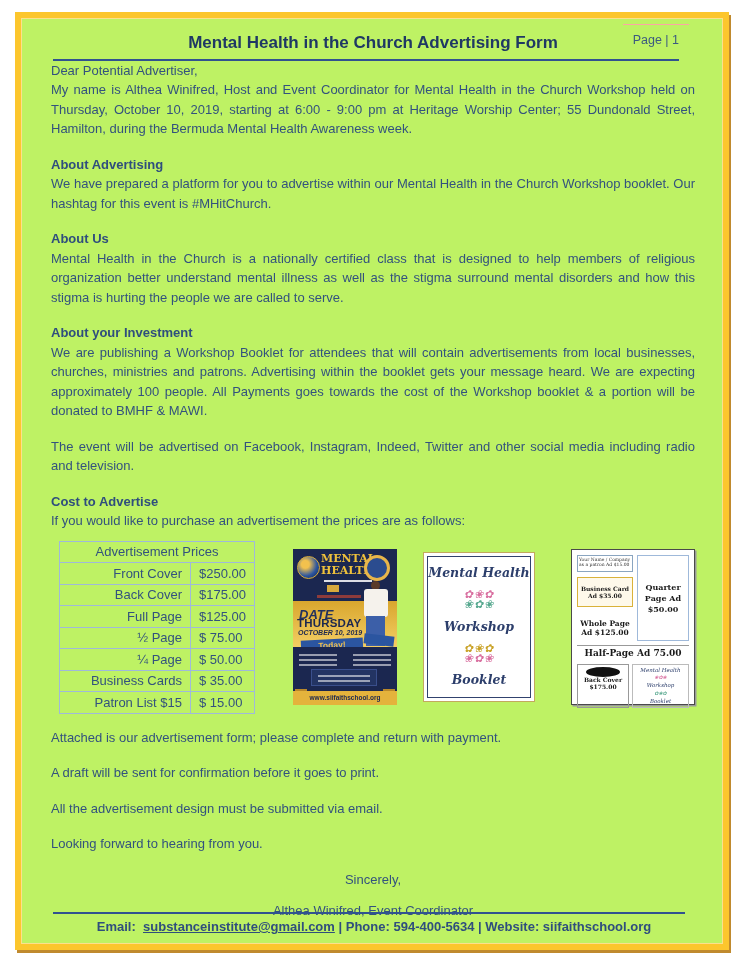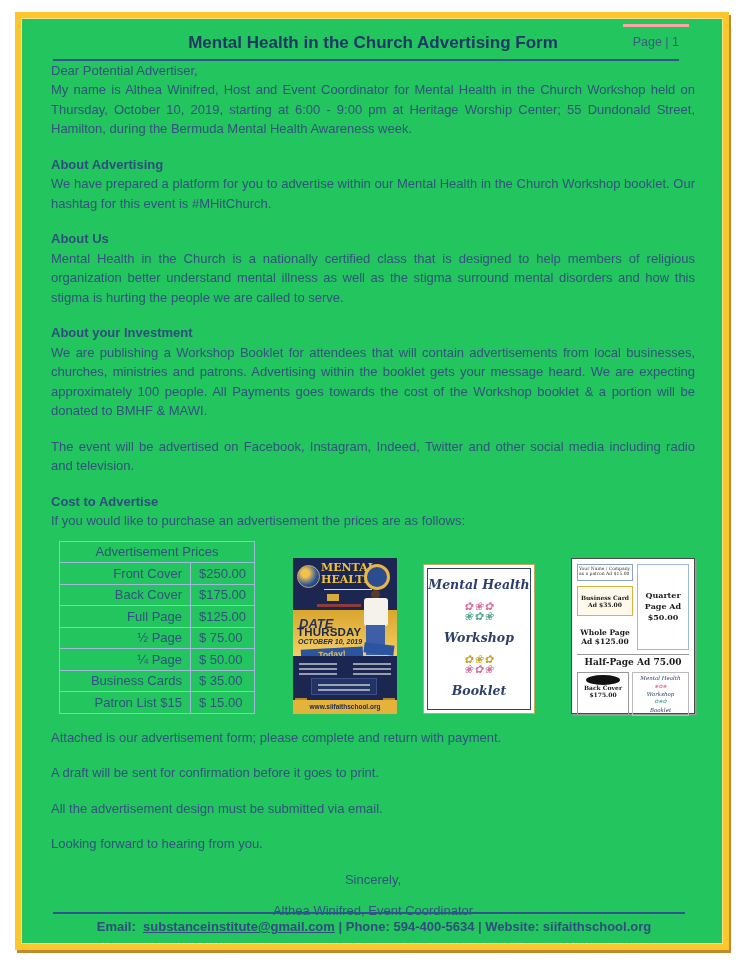--- a/index.html
+++ b/index.html
@@ -1,38 +1,38 @@
 <!DOCTYPE html>
 <html><head>
 <meta charset="utf-8">
 <style>
   html,body{margin:0;padding:0;background:#fff;}
   .page{position:relative;width:750px;height:980px;background:#fff;
         font-family:"Liberation Sans",sans-serif;overflow:hidden;}
   .frame{position:absolute;left:15px;top:12px;width:714px;height:938px;
          box-sizing:border-box;border:6px solid #FCC62D;
          box-shadow:2px 3px 0 0 #C08A2E, inset 0 0 0 1px #FCE08C;
-         background:#22c55e;overflow:hidden;}
+         background:#bef264;overflow:hidden;}
   .content{padding:6px 28px 0 30px;color:#33527E;font-size:13px;line-height:1.5;}
 
   
   .header{position:relative;text-align:center;margin-bottom:2px;}
   .title{display:inline-block;font-size:17px;font-weight:bold;color:#1F3864;padding-top:6px;}
   .page-label{position:absolute;right:6px;top:0;font-size:12.5px;color:#3C5A80;
-              border-top:3px solid #fca5a5;padding:6px 10px 0 10px;}
+              border-top:1px solid #fca5a5;padding:6px 10px 0 10px;}
   .header-rule{border:none;border-top:2px solid #31538F;margin:3px 16px 0 2px;}
 
   
   p{margin:0 0 16px 0;}
   .justify{text-align:justify;}
   .sec-h{font-weight:bold;color:#2F4E7D;}
   .nomargin{margin:0;}
 
   
-  .pricing-row{display:flex;align-items:flex-end;margin:10px 0 14px 0;padding-left:8px;}
+  .pricing-row{display:flex;align-items:center;margin:10px 0 14px 0;padding-left:8px;}
   table.prices{border-collapse:collapse;width:212px;font-size:13px;color:#33527E;}
   table.prices td,table.prices th{border:1px solid #9FB9DA;padding:0.5px 8px;font-weight:normal;}
   table.prices th{text-align:center;}
   td.item{text-align:right;width:128px;}
   td.price{text-align:left;}
 
   
   .flyer{position:relative;width:104px;height:156px;margin-left:38px;background:#1B2750;
          overflow:hidden;flex:none;}
   .f-globe{position:absolute;left:4px;top:7px;width:21px;height:21px;border-radius:50%;

